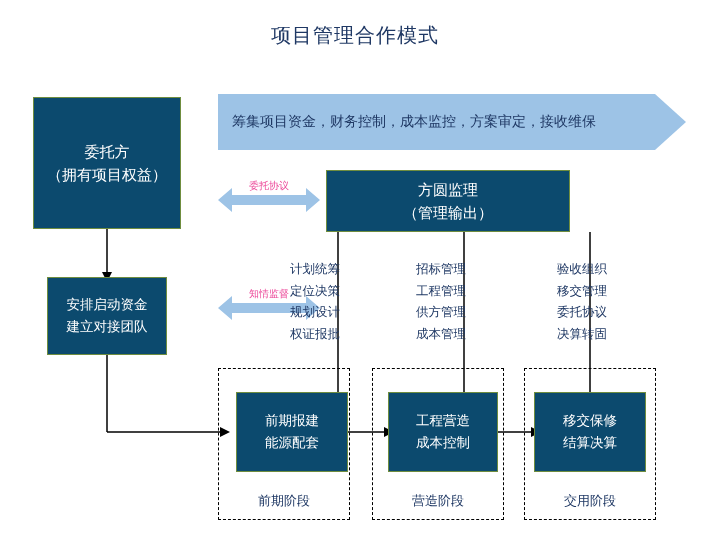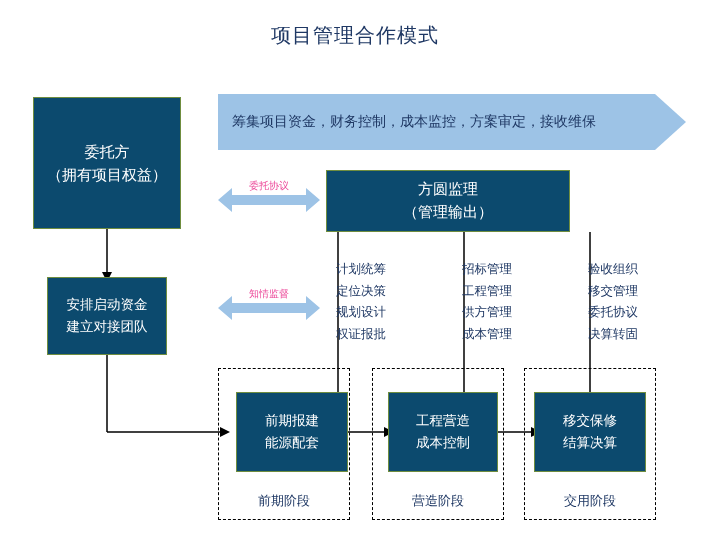--- a/index.html
+++ b/index.html
@@ -63,21 +63,21 @@
     font-size: 10px;
     color: #ec4899;
     text-align: center;
     line-height: 1;
   }
   .colhead {
     position: absolute;
     font-size: 12.5px;
     color: #1f3864;
     line-height: 1.72;
-    text-align: right;
+    text-align: left;
     white-space: nowrap;
   }
   .dashbox {
     position: absolute;
     border: 1.3px dashed #000000;
     box-sizing: border-box;
   }
   .stagelabel {
     position: absolute;
     font-size: 13px;
@@ -139,41 +139,41 @@
   <div class="greenbox" style="left:33px; top:97px; width:148px; height:132px;">
     <span class="line">委托方</span>
     <span class="line">（拥有项目权益）</span>
   </div>
 
   <div class="greenbox small" style="left:47px; top:277px; width:120px; height:78px;">
     <span class="line">安排启动资金</span>
     <span class="line">建立对接团队</span>
   </div>
 
-  <div class="greenbox" style="left:326px; top:170px; width:244px; height:62px;font-family:Liberation Serif, serif;">
+  <div class="greenbox" style="left:326px; top:170px; width:244px; height:62px;">
     <span class="line">方圆监理</span>
     <span class="line">（管理输出）</span>
   </div>
 
   <div class="chev-label" style="left:233px; top:181px; width:72px;">委托协议</div>
   <div class="chev-label" style="left:233px; top:289px; width:72px;">知情监督</div>
 
   <div class="colhead" style="left:290px; top:259px; width:96px;">
     <div>计划统筹</div>
     <div>定位决策</div>
     <div>规划设计</div>
     <div>权证报批</div>
   </div>
   <div class="colhead" style="left:416px; top:259px; width:96px;">
     <div>招标管理</div>
     <div>工程管理</div>
     <div>供方管理</div>
     <div>成本管理</div>
   </div>
-  <div class="colhead" style="left:542px; top:259px; width:96px;">
+  <div class="colhead" style="left:557px; top:259px; width:96px;">
     <div>验收组织</div>
     <div>移交管理</div>
     <div>委托协议</div>
     <div>决算转固</div>
   </div>
 
   <div class="dashbox" style="left:218px; top:368px; width:132px; height:152px;"></div>
   <div class="dashbox" style="left:372px; top:368px; width:132px; height:152px;"></div>
   <div class="dashbox" style="left:524px; top:368px; width:132px; height:152px;"></div>
 

